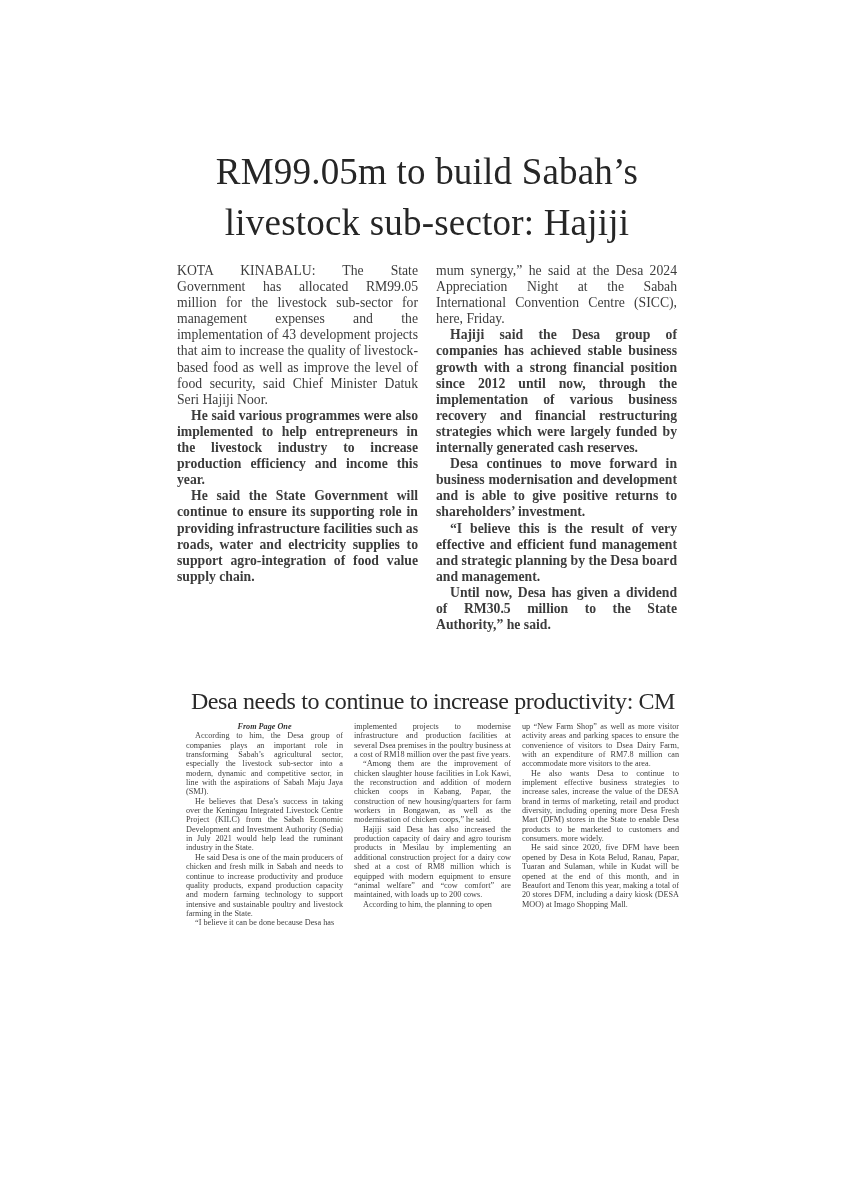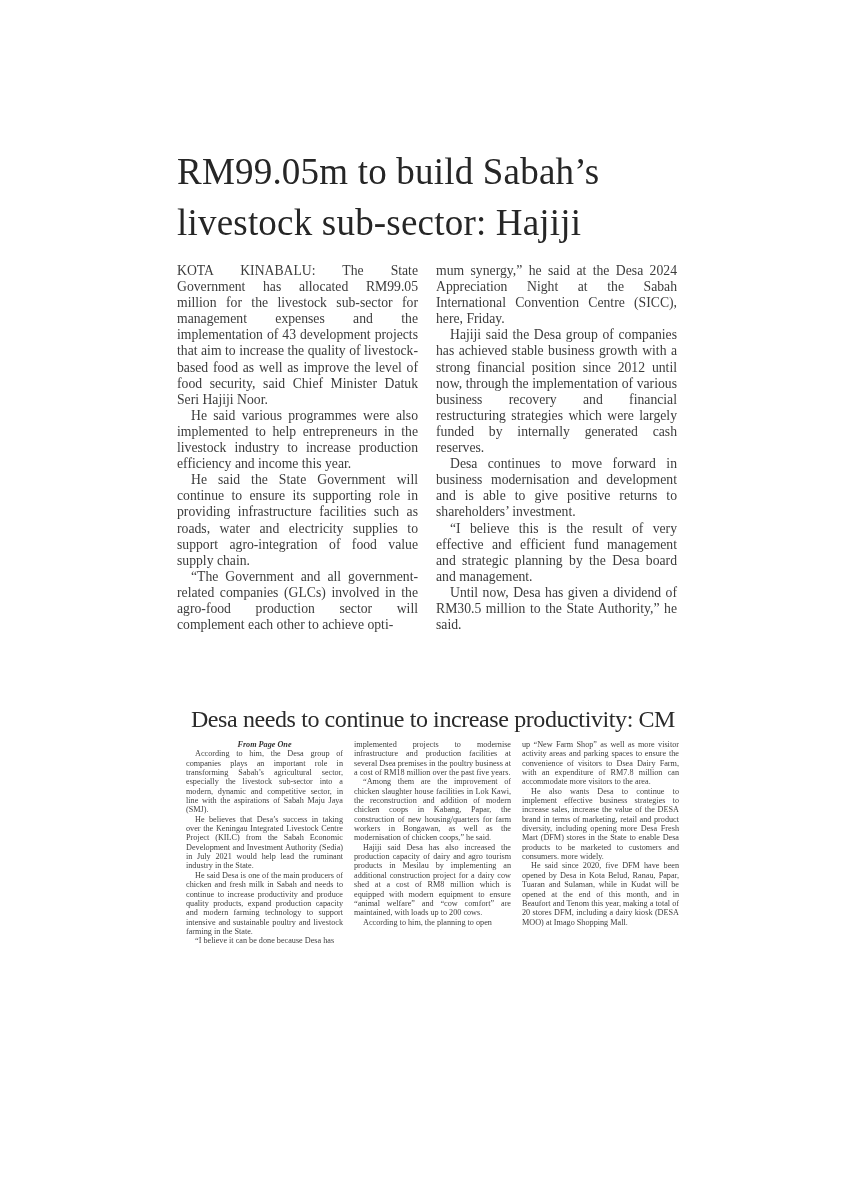--- a/index.html
+++ b/index.html
@@ -9,32 +9,32 @@
     font-family:"Liberation Serif","DejaVu Serif",serif;
     color:#3c3c3c;
     -webkit-font-smoothing:antialiased;
   }
   .page { position:absolute; inset:0; background:#ffffff; }
 
   
   .a1 { position:absolute; left:177px; top:146px; width:500px; }
   .a1 .hl {
     font-size:37px; line-height:51px; font-weight:400;
-    text-align:left; color:#262626; letter-spacing:0.2px;
+    text-align:center; color:#262626; letter-spacing:0.2px;
   }
   .a1 .body { margin-top:15px; display:flex; gap:18px; }
   .a1 .col {
     width:242px; font-size:13.7px; line-height:16.1px;
     text-align:justify; text-justify:inter-word; color:#3c3c3c;
   }
   .a1 .col p { margin:0; }
-  .a1 .ind { text-indent:14px; }
+  .a1 .ind { text-indent:14px;font-weight:bold; }
 
   
-  .a2 { position:absolute; left:186px; top:705px; width:494px; }
+  .a2 { position:absolute; left:186px; top:687px; width:494px; }
   .a2 .hl {
     font-size:24px; line-height:29px; font-weight:400;
     text-align:center; color:#2a2a2a; letter-spacing:-0.4px; white-space:nowrap;
   }
   .a2 .body { margin-top:6px; display:flex; gap:11px; }
   .a2 .col {
     width:157px; font-size:8.2px; line-height:9.35px;
     text-align:justify; text-justify:inter-word; color:#3e3e3e;
   }
   .a2 .col p { margin:0; }
@@ -46,21 +46,20 @@
 
 <div class="page">
 
   <section class="a1">
     <h1 class="hl"><span>RM99.05m to build Sabah’s</span><br><span>livestock sub-sector: Hajiji</span></h1>
     <div class="body">
       <div class="col">
         <p>KOTA KINABALU: The State Government has allocated RM99.05 million for the livestock sub-sector for management expenses and the implementation of 43 development projects that aim to increase the quality of livestock-based food as well as improve the level of food security, said Chief Minister Datuk Seri Hajiji Noor.</p>
         <p class="ind">He said various programmes were also implemented to help entrepreneurs in the livestock industry to increase production efficiency and income this year.</p>
         <p class="ind">He said the State Government will continue to ensure its supporting role in providing infrastructure facilities such as roads, water and electricity supplies to support agro-integration of food value supply chain.</p>
-        <p class="ind">“The Government and all government-related companies (GLCs) involved in the agro-food production sector will complement each other to achieve opti-</p>
       </div>
       <div class="col">
         <p>mum synergy,” he said at the Desa 2024 Appreciation Night at the Sabah International Convention Centre (SICC), here, Friday.</p>
         <p class="ind">Hajiji said the Desa group of companies has achieved stable business growth with a strong financial position since 2012 until now, through the implementation of various business recovery and financial restructuring strategies which were largely funded by internally generated cash reserves.</p>
         <p class="ind">Desa continues to move forward in business modernisation and development and is able to give positive returns to shareholders’ investment.</p>
         <p class="ind">“I believe this is the result of very effective and efficient fund management and strategic planning by the Desa board and management.</p>
         <p class="ind">Until now, Desa has given a dividend of RM30.5 million to the State Authority,” he said.</p>
       </div>
     </div>
   </section>

